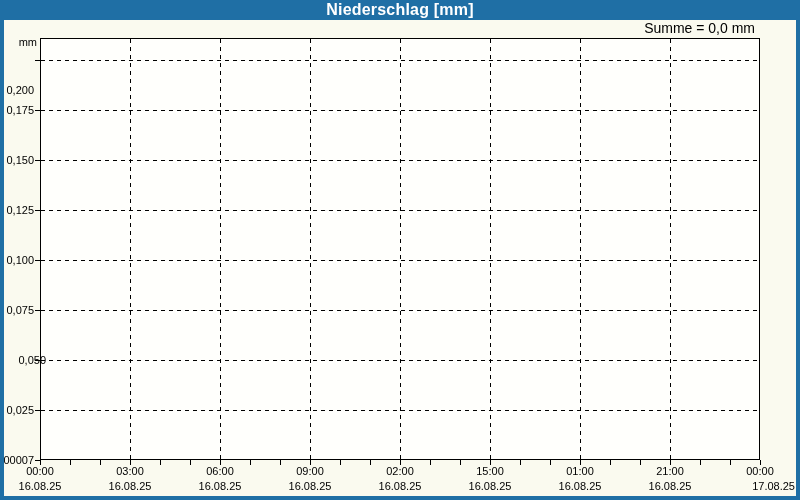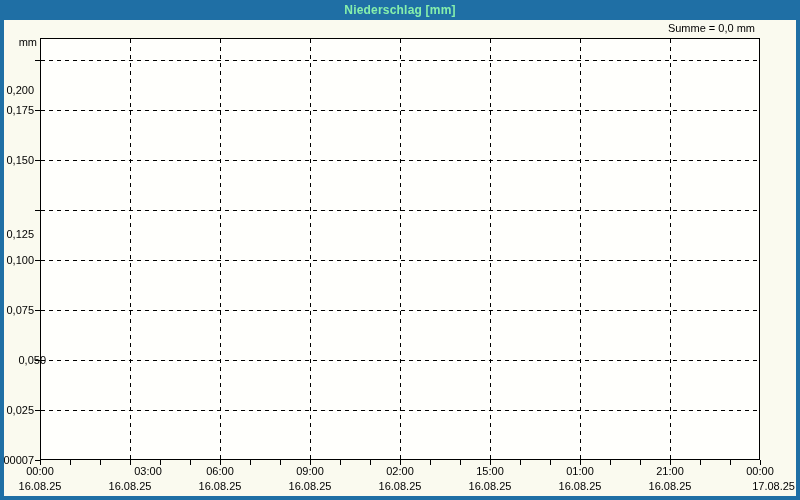--- a/index.html
+++ b/index.html
@@ -8,32 +8,32 @@
     background:#fafaef;
     font-family:"Liberation Sans", sans-serif;
     color:#000; overflow:hidden;
   }
   .titlebar {
     position:absolute; left:0; top:0; width:800px; height:20px;
     background:#1f6fa5;
     display:flex; align-items:center; justify-content:center;
   }
   .titlebar .title {
-    color:#86efac; font-size:12px; font-weight:bold; letter-spacing:0.2px;
+    color:#ffffff; font-size:16px; font-weight:bold; letter-spacing:0.2px;
   }
   .frame-border {
     position:absolute; left:0; top:0; width:800px; height:500px;
     box-sizing:border-box;
     border-left:4px solid #1f6fa5; border-right:4px solid #1f6fa5;
     border-bottom:4px solid #1f6fa5;
     pointer-events:none; z-index:50;
   }
   .sum-label {
     position:absolute; top:22px; left:455px; width:300px; height:13px;
-    font-size:11px; line-height:13px; text-align:right; white-space:nowrap;
+    font-size:14px; line-height:13px; text-align:right; white-space:nowrap;
   }
   .y-unit {
     position:absolute; top:36px; left:2px; width:35px; height:12px;
     font-size:11px; line-height:12px; text-align:right;
   }
   .plot {
     position:absolute; left:40px; top:38px; width:720px; height:422px;
     box-sizing:border-box; border:1px solid #000; background:#fffffc;
   }
   .h-grid {
@@ -87,34 +87,34 @@
     </div>
 
   <div>
       <div class="y-tick" style="left: 35px; top: 60px;"></div>
       <div class="y-label" style="top: 54px; margin-top: 30px;">0,200</div>
       <div class="y-tick" style="left: 35px; top: 110px;"></div>
       <div class="y-label" style="top: 104px;">0,175</div>
       <div class="y-tick" style="left: 35px; top: 160px;"></div>
       <div class="y-label" style="top: 154px;">0,150</div>
       <div class="y-tick" style="left: 35px; top: 210px;"></div>
-      <div class="y-label" style="top: 204px; margin-top: 24px;">0,125</div>
+      <div class="y-label" style="top: 204px;">0,125</div>
       <div class="y-tick" style="left: 35px; top: 260px;"></div>
       <div class="y-label" style="top: 254px;">0,100</div>
       <div class="y-tick" style="left: 35px; top: 310px;"></div>
       <div class="y-label" style="top: 304px;">0,075</div>
       <div class="y-tick" style="left: 35px; top: 360px;"></div>
       <div class="y-label" style="top: 354px; margin-left: 12px;">0,050</div>
       <div class="y-tick" style="left: 35px; top: 410px;"></div>
       <div class="y-label" style="top: 404px;">0,025</div>
       <div class="y-tick" style="left: 35px; top: 460px;"></div>
       <div class="y-label" style="top: 454px;">00007</div>
       <div class="x-time" style="left: 5px; top: 465px;">00:00</div>
       <div class="x-date" style="left: 5px; top: 480px;">16.08.25</div>
-      <div class="x-time" style="left: 113px; top: 465px;">03:00</div>
+      <div class="x-time" style="left: 95px; top: 465px;">03:00</div>
       <div class="x-date" style="left: 95px; top: 480px;">16.08.25</div>
       <div class="x-time" style="left: 185px; top: 465px;">06:00</div>
       <div class="x-date" style="left: 185px; top: 480px;">16.08.25</div>
       <div class="x-time" style="left: 275px; top: 465px;">09:00</div>
       <div class="x-date" style="left: 275px; top: 480px;">16.08.25</div>
       <div class="x-time" style="left: 365px; top: 465px;">02:00</div>
       <div class="x-date" style="left: 365px; top: 480px;">16.08.25</div>
       <div class="x-time" style="left: 455px; top: 465px;">15:00</div>
       <div class="x-date" style="left: 455px; top: 480px;">16.08.25</div>
       <div class="x-time" style="left: 545px; top: 465px;">01:00</div>

